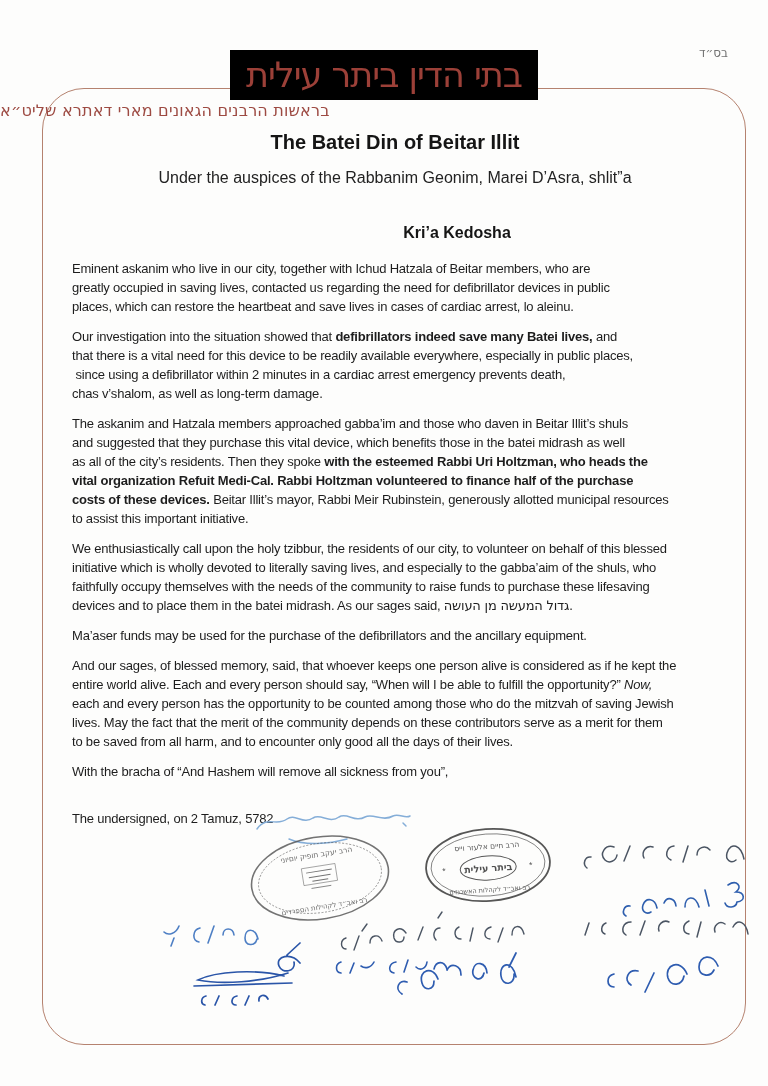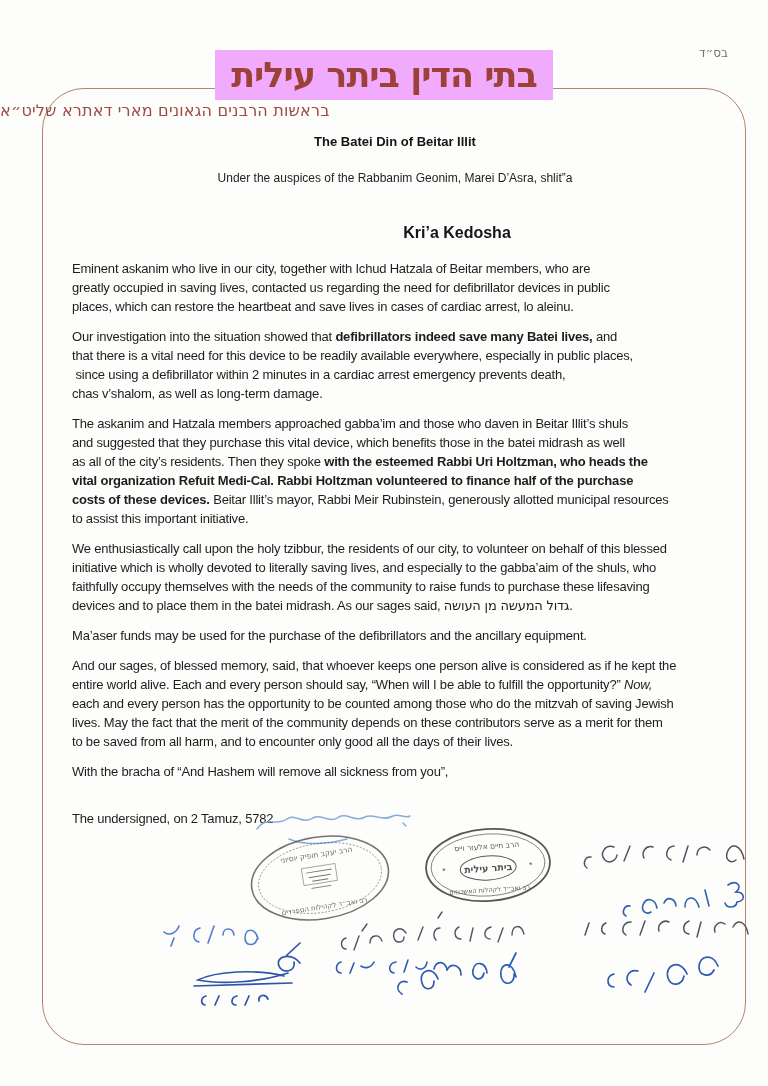--- a/index.html
+++ b/index.html
@@ -11,32 +11,32 @@
   .bsd{
     position:absolute;top:46px;right:40px;font-size:12px;color:#737373;
     font-family:"DejaVu Sans",sans-serif;
   }
   .border-box{
     position:absolute;left:42px;top:88px;width:702px;height:955px;
     border:1.6px solid #b5826f;border-radius:42px;background:transparent;
   }
   .heb-title-wrap{position:absolute;top:50px;left:0;width:768px;text-align:center;}
   .heb-title{
-    display:inline-block;background:#f0abfc;padding:0 16px;
-    font-family:"DejaVu Sans",sans-serif;font-weight:bold;
+    display:inline-block;background:#000000;padding:0 16px;
+    font-family:"DejaVu Sans",sans-serif;font-weight:normal;
     font-size:35px;line-height:50px;color:#9c4038;letter-spacing:-1px;
   }
   .heb-sub-wrap{position:absolute;top:101px;left:0;width:768px;text-align:left;}
   .heb-sub{
     display:inline-block;font-family:"DejaVu Sans",sans-serif;
     font-size:16px;color:#9d4a42;letter-spacing:0.2px;
   }
   .content{position:absolute;left:50px;top:131px;width:690px;}
-  .eng-title{margin:0 0 5px 0;font-size:13px;line-height:22px;font-weight:bold;text-align:center;color:#151515;}
-  .eng-sub{margin:16px;font-size:12px;line-height:18px;text-align:center;color:#222;}
+  .eng-title{margin:0 0 5px 0;font-size:20px;line-height:22px;font-weight:bold;text-align:center;color:#151515;}
+  .eng-sub{margin:16px;font-size:16px;line-height:18px;text-align:center;color:#222;}
   .heading{margin:36px 0 16px 0;font-size:16px;line-height:20px;font-weight:bold;text-align:center;
     position:relative;left:62px;color:#151515;}
   .body-p{
     margin:0 0 11px 0;padding-left:22px;width:668px;box-sizing:border-box;
     font-size:13px;line-height:19px;letter-spacing:-0.2px;color:#1d1d1d;
     white-space:pre-wrap;
   }
   .body-p b{letter-spacing:-0.2px;}
   .heb-inline{font-family:"DejaVu Sans",sans-serif;unicode-bidi:isolate;direction:rtl;}
   .undersigned{margin-top:28px;}

